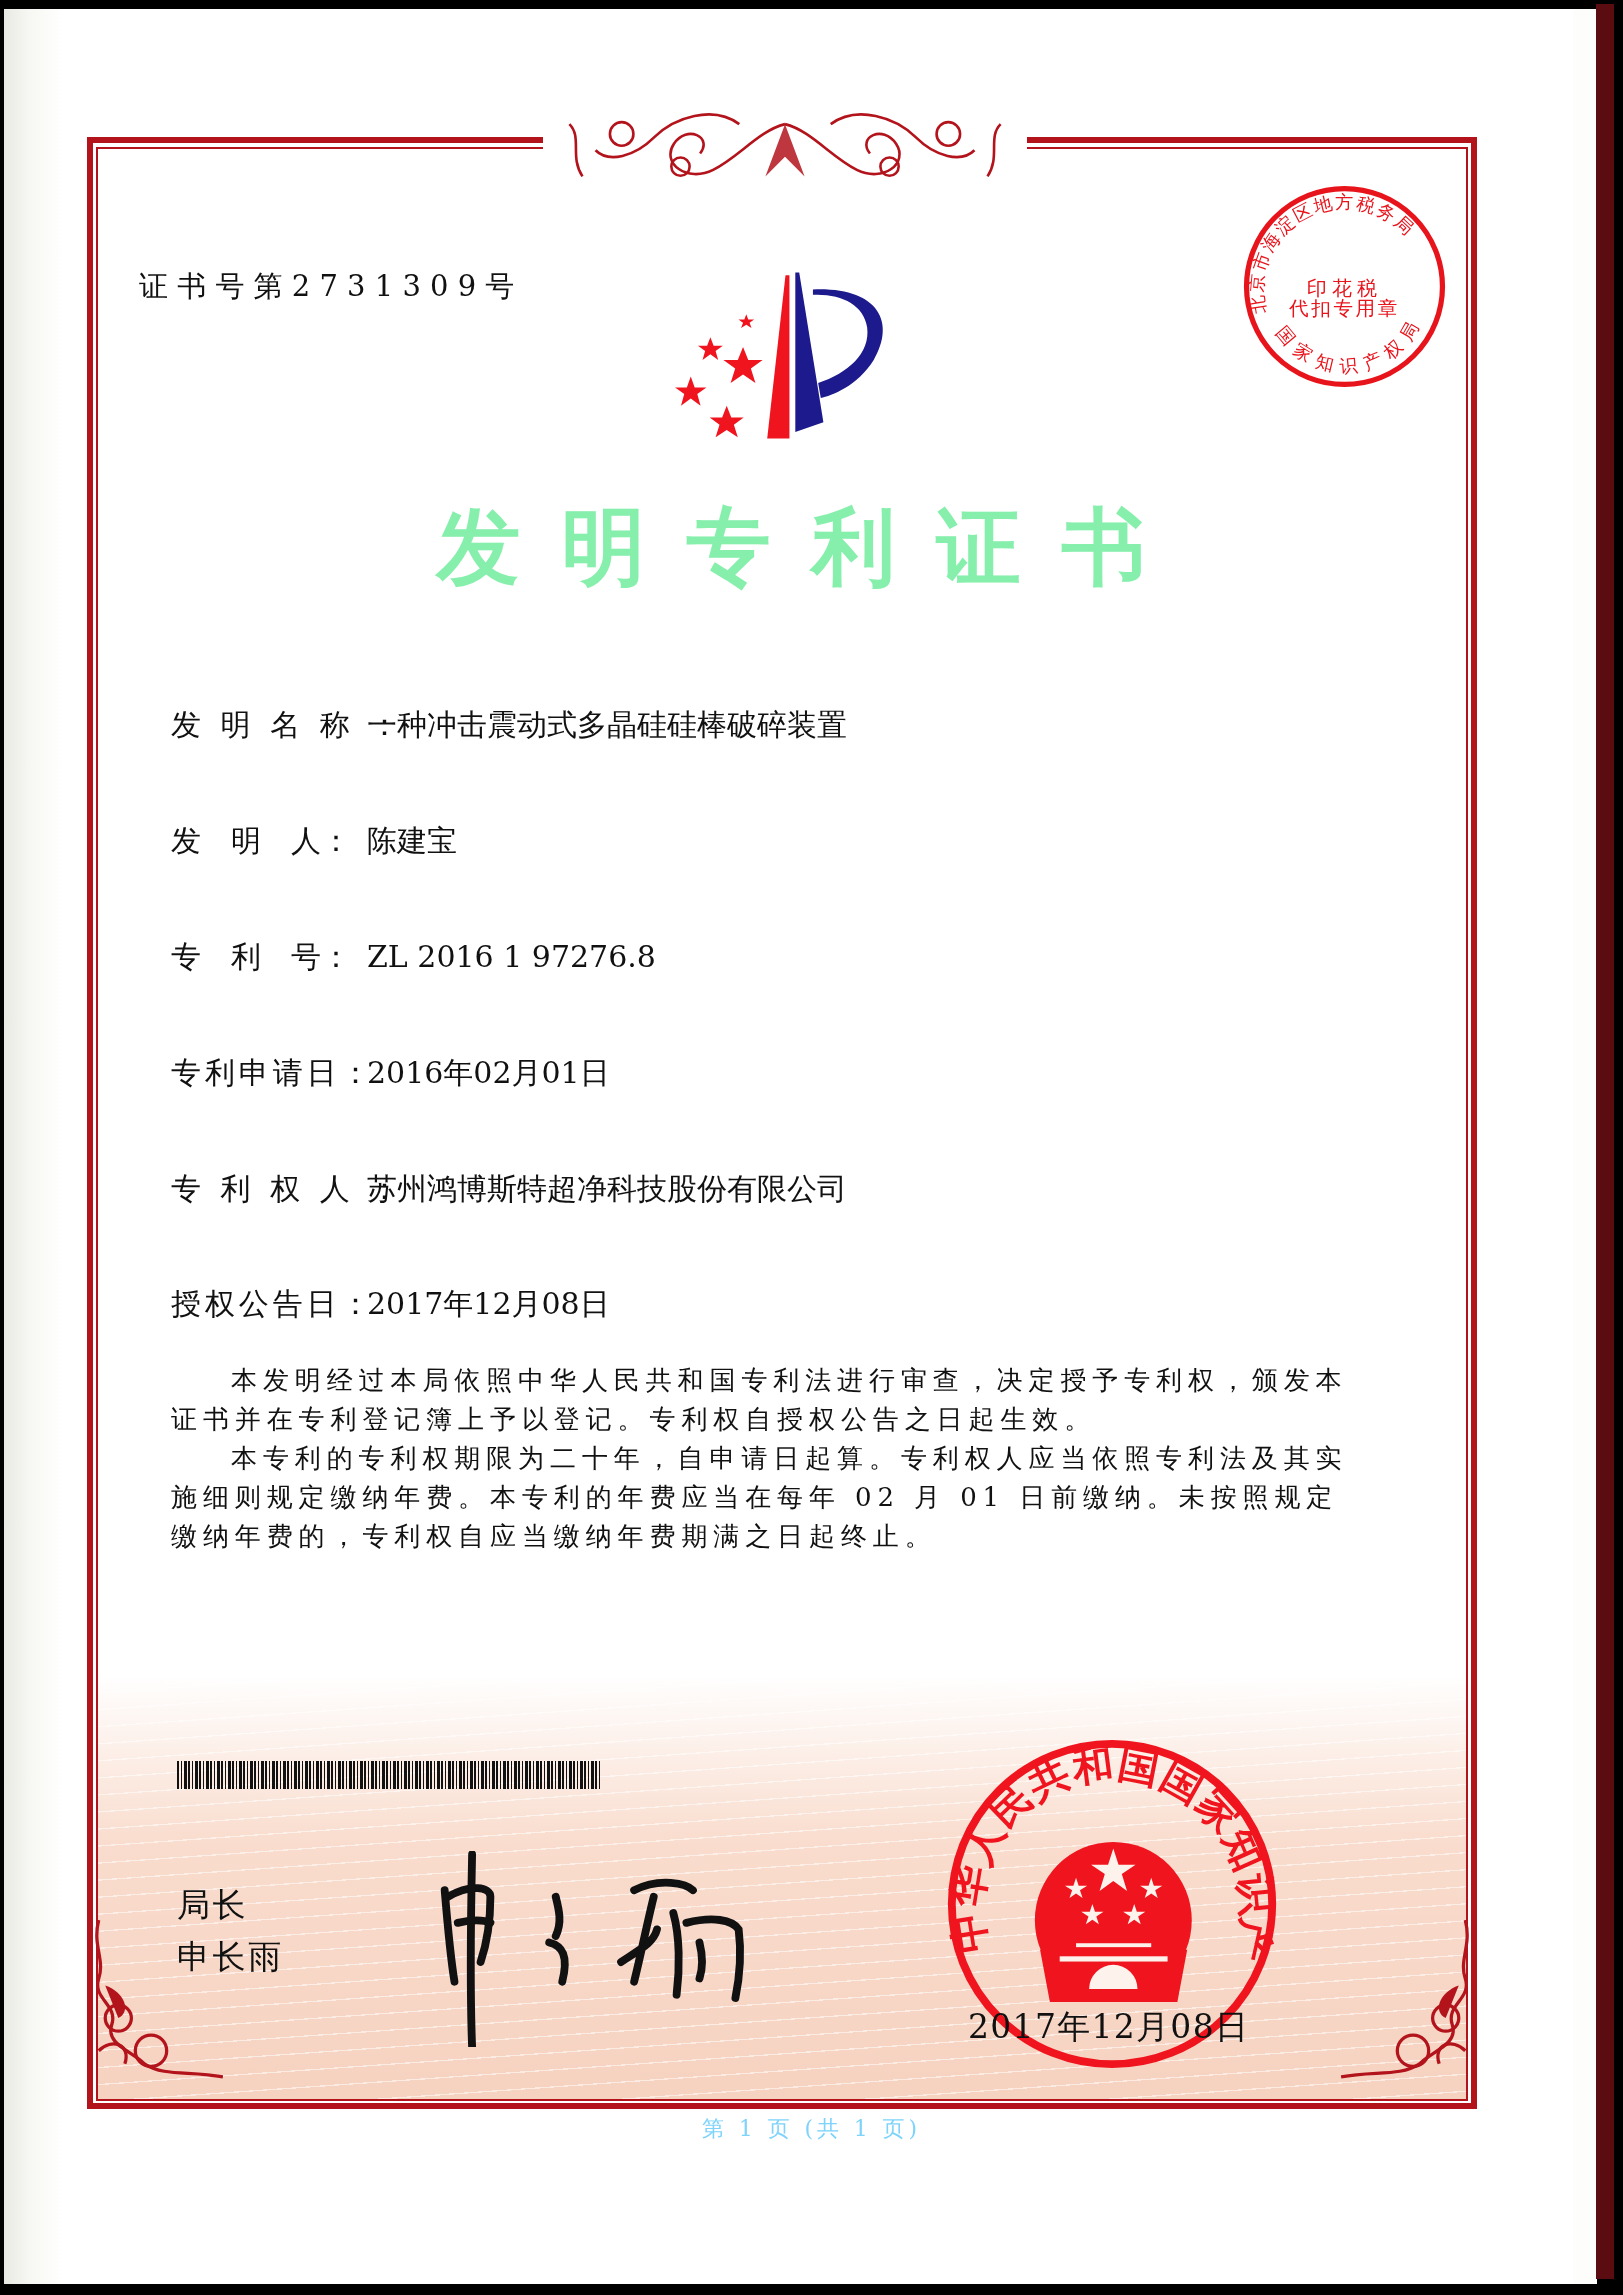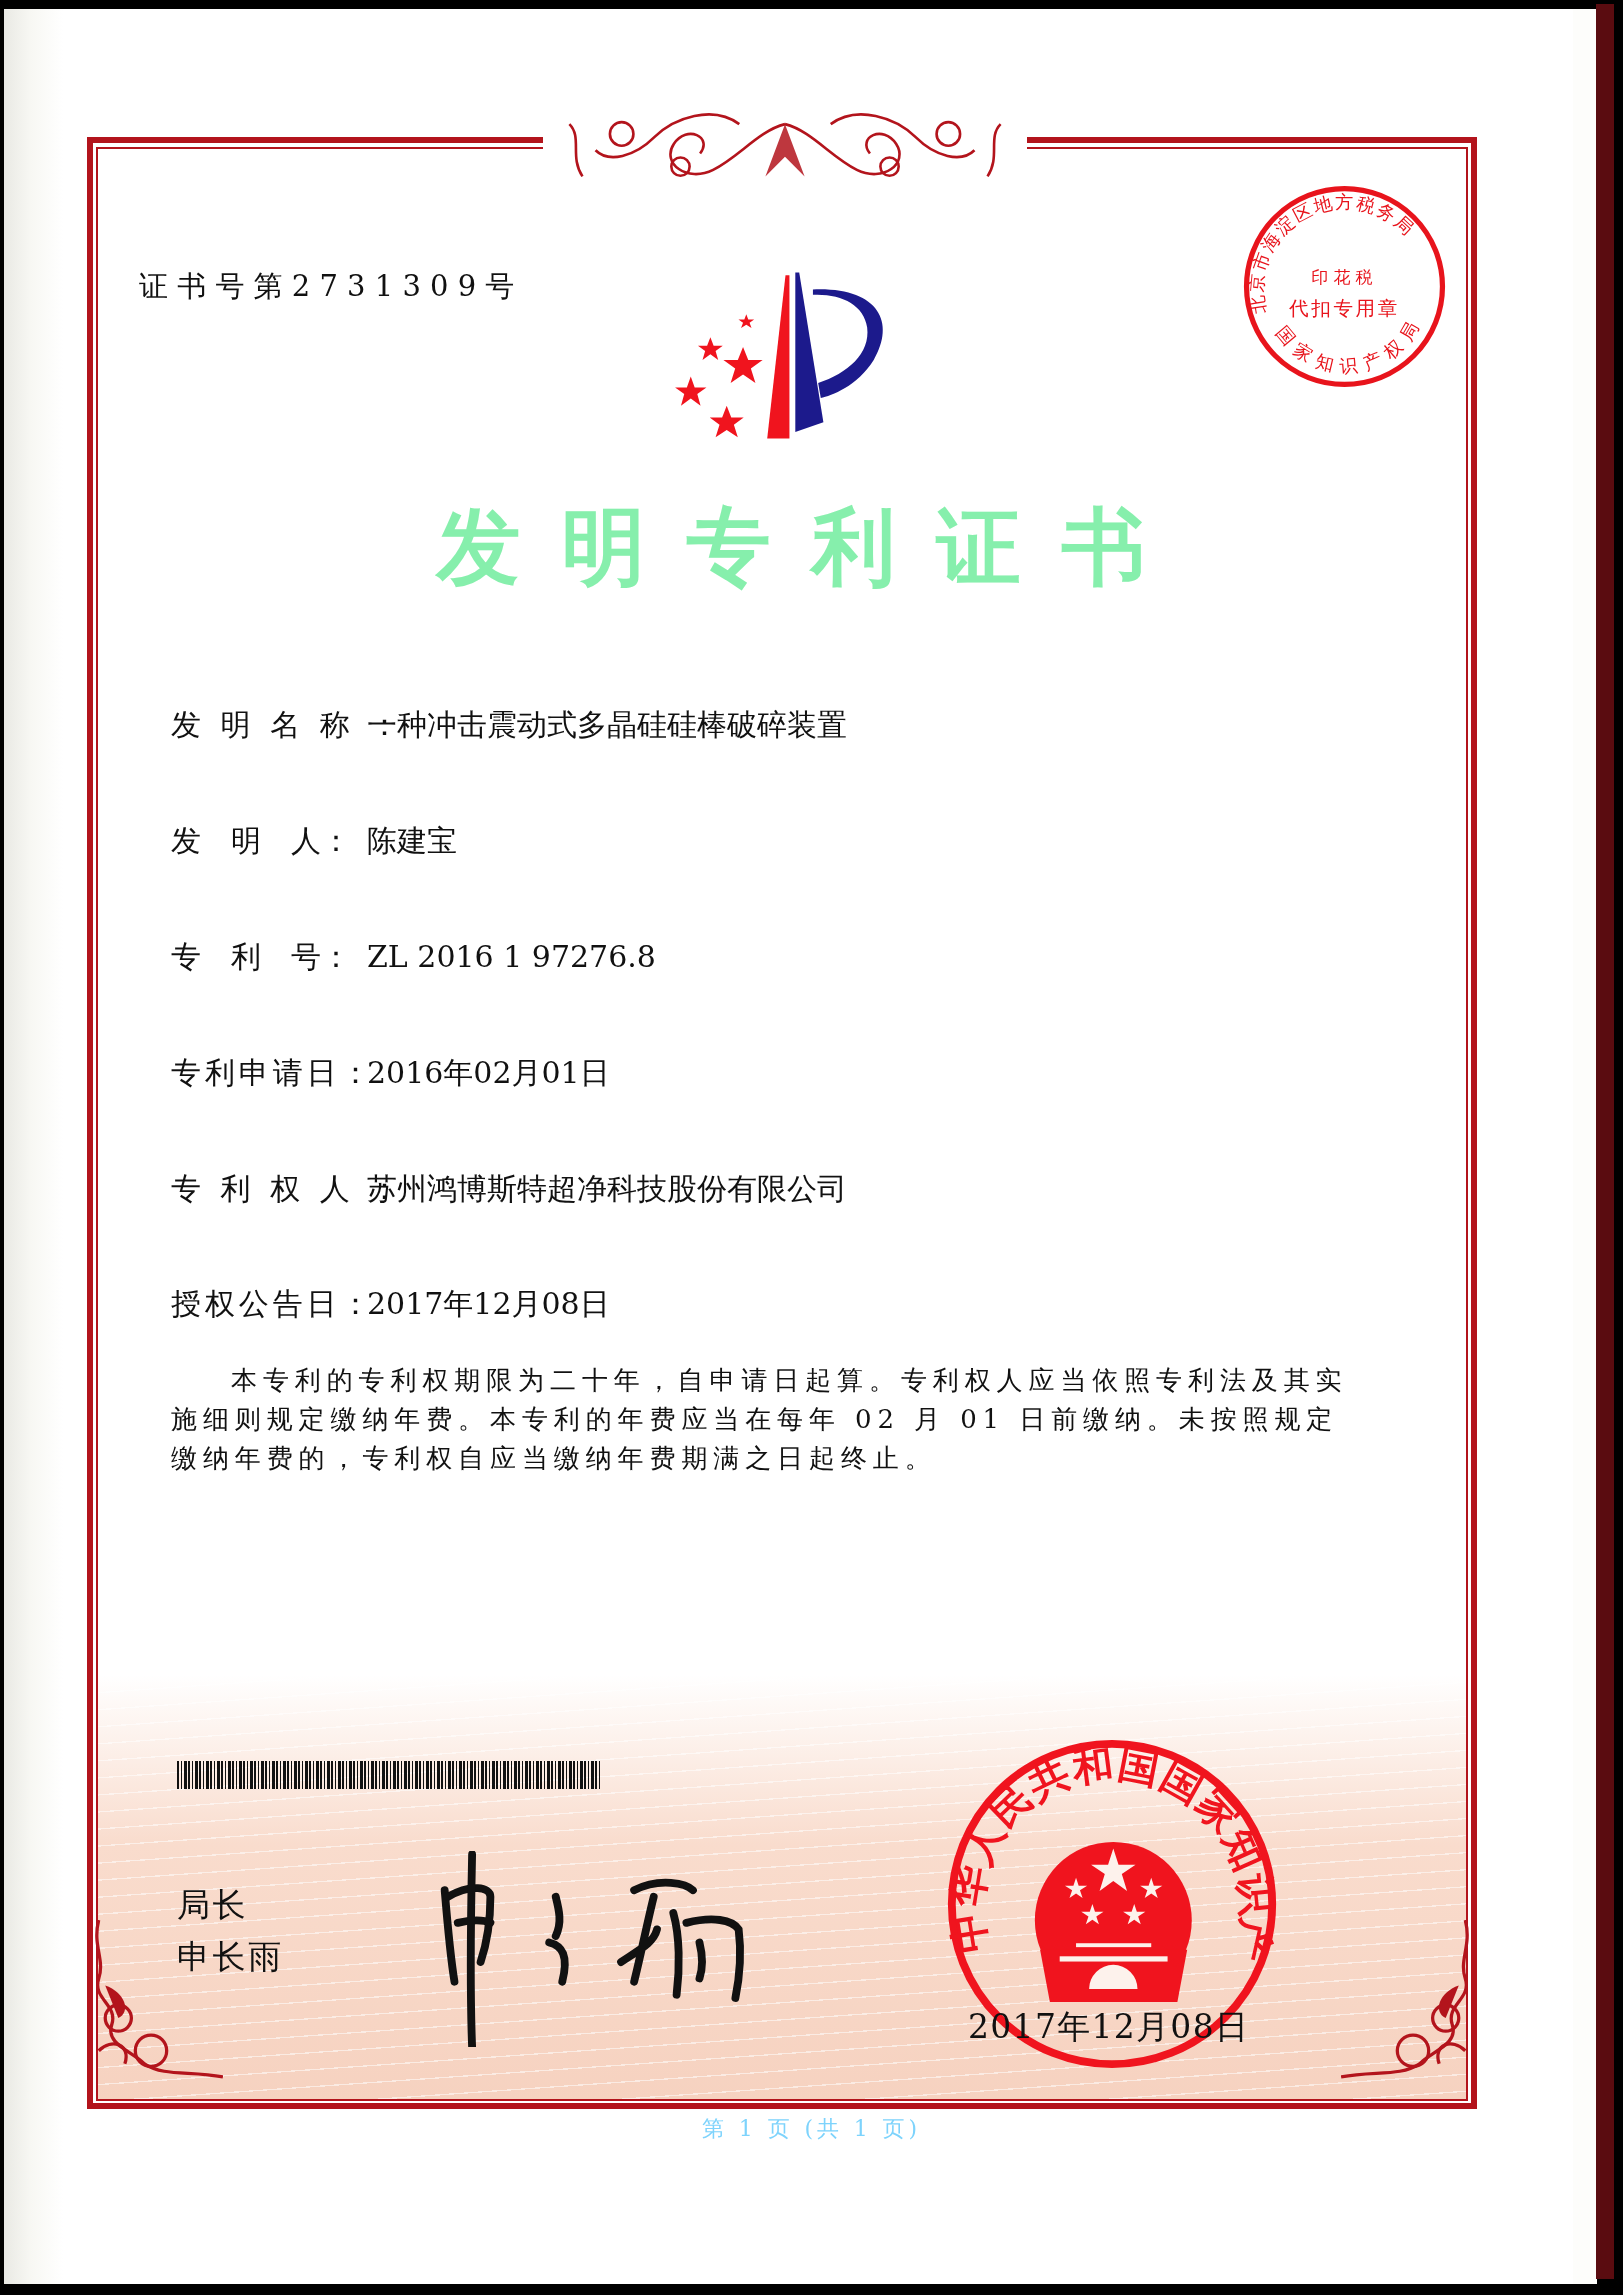--- a/index.html
+++ b/index.html
@@ -46,21 +46,21 @@
   .cert-no {
     position: absolute; left: 139px; top: 267px;
     font-size: 29px; letter-spacing: 9.2px; color: #111;
   }
   .logo { position: absolute; left: 661px; top: 249px; width: 249px; height: 196px; }
   .tax-stamp { position: absolute; left: 1240px; top: 182px; width: 209px; height: 209px; }
   .tax-stamp .center1, .tax-stamp .center2 {
     position: absolute; left: 0; width: 209px; text-align: center;
     color: #e8141c; font-family: "DejaVu Sans", sans-serif;
   }
-  .tax-stamp .center1 { top: 84px; font-size: 17px; letter-spacing: 5.2px; }
+  .tax-stamp .center1 { top: 93px; font-size: 20px; letter-spacing: 5.2px; }
   .tax-stamp .center2 { top: 113px; font-size: 19.6px; letter-spacing: 2.6px; }
 
   .title {
     position: absolute; left: 0; width: 1623px; top: 491px; text-align: center;
     font-family: "DejaVu Sans", sans-serif; font-weight: bold;
     font-size: 84px; letter-spacing: 41px; color: #86efac;
   }
   .field {
     position: absolute; left: 171px; font-size: 30px; color: #111; white-space: nowrap;
   }
@@ -194,20 +194,21 @@
   <span class="lbl tight">专利申请日：</span><span>2016年02月01日</span>
 </div>
 <div class="field" style="top:1169px">
   <span class="lbl spread4">专利权人：</span><span>苏州鸿博斯特超净科技股份有限公司</span>
 </div>
 <div class="field" style="top:1284px">
   <span class="lbl tight">授权公告日：</span><span>2017年12月08日</span>
 </div>
 
 <div class="body-text" style="top:1361px">
+  <p>本发明经过本局依照中华人民共和国专利法进行审查，决定授予专利权，颁发本证书并在专利登记簿上予以登记。专利权自授权公告之日起生效。</p>
   <p>本专利的专利权期限为二十年，自申请日起算。专利权人应当依照专利法及其实施细则规定缴纳年费。本专利的年费应当在每年 02 月 01 日前缴纳。未按照规定缴纳年费的，专利权自应当缴纳年费期满之日起终止。</p>
 </div>
 
 <div class="barcode"></div>
 
 <div class="director-title">局长</div>
 <div class="director-name">申长雨</div>
 
 <div class="signature">
   <svg width="366" height="196" viewBox="0 0 560 300">

